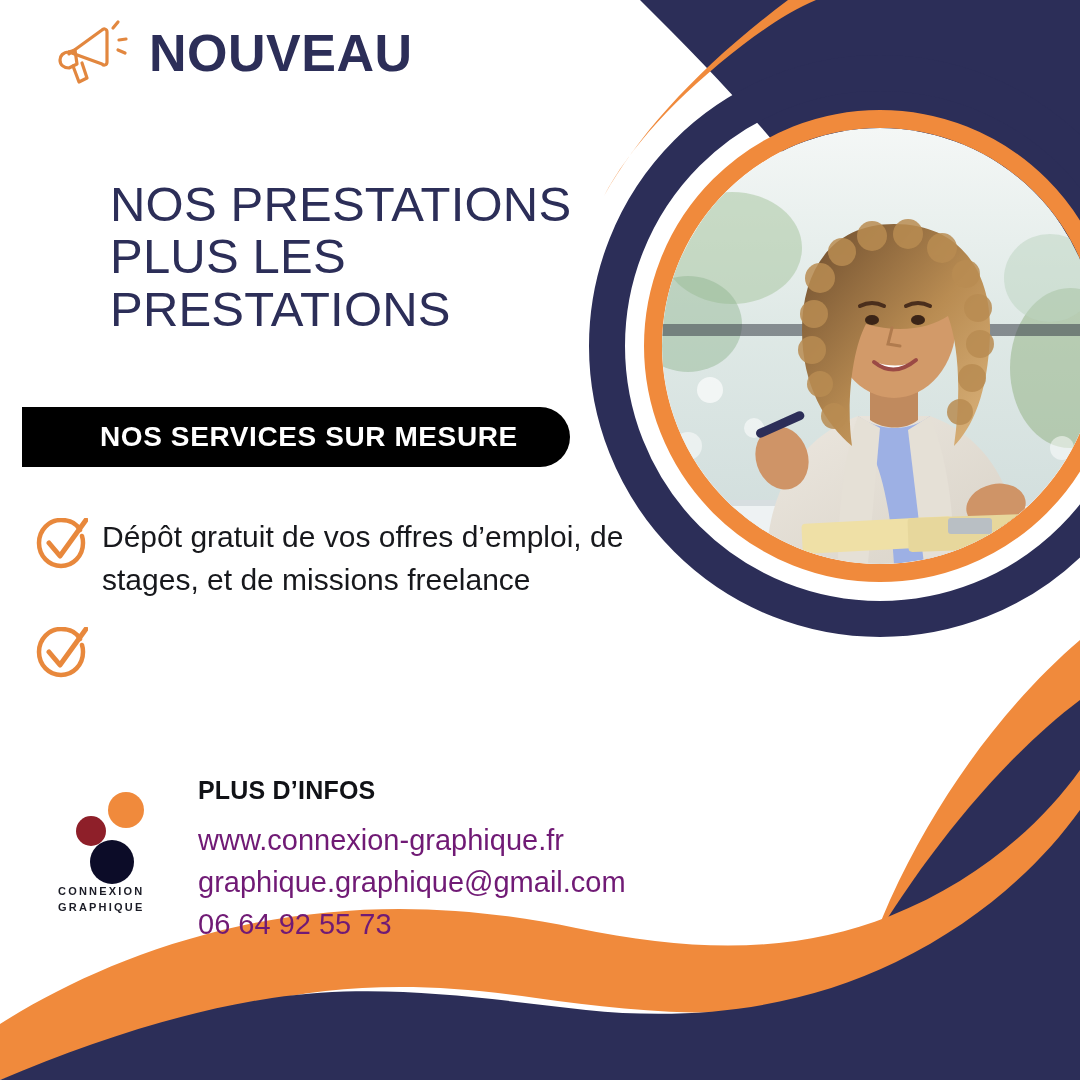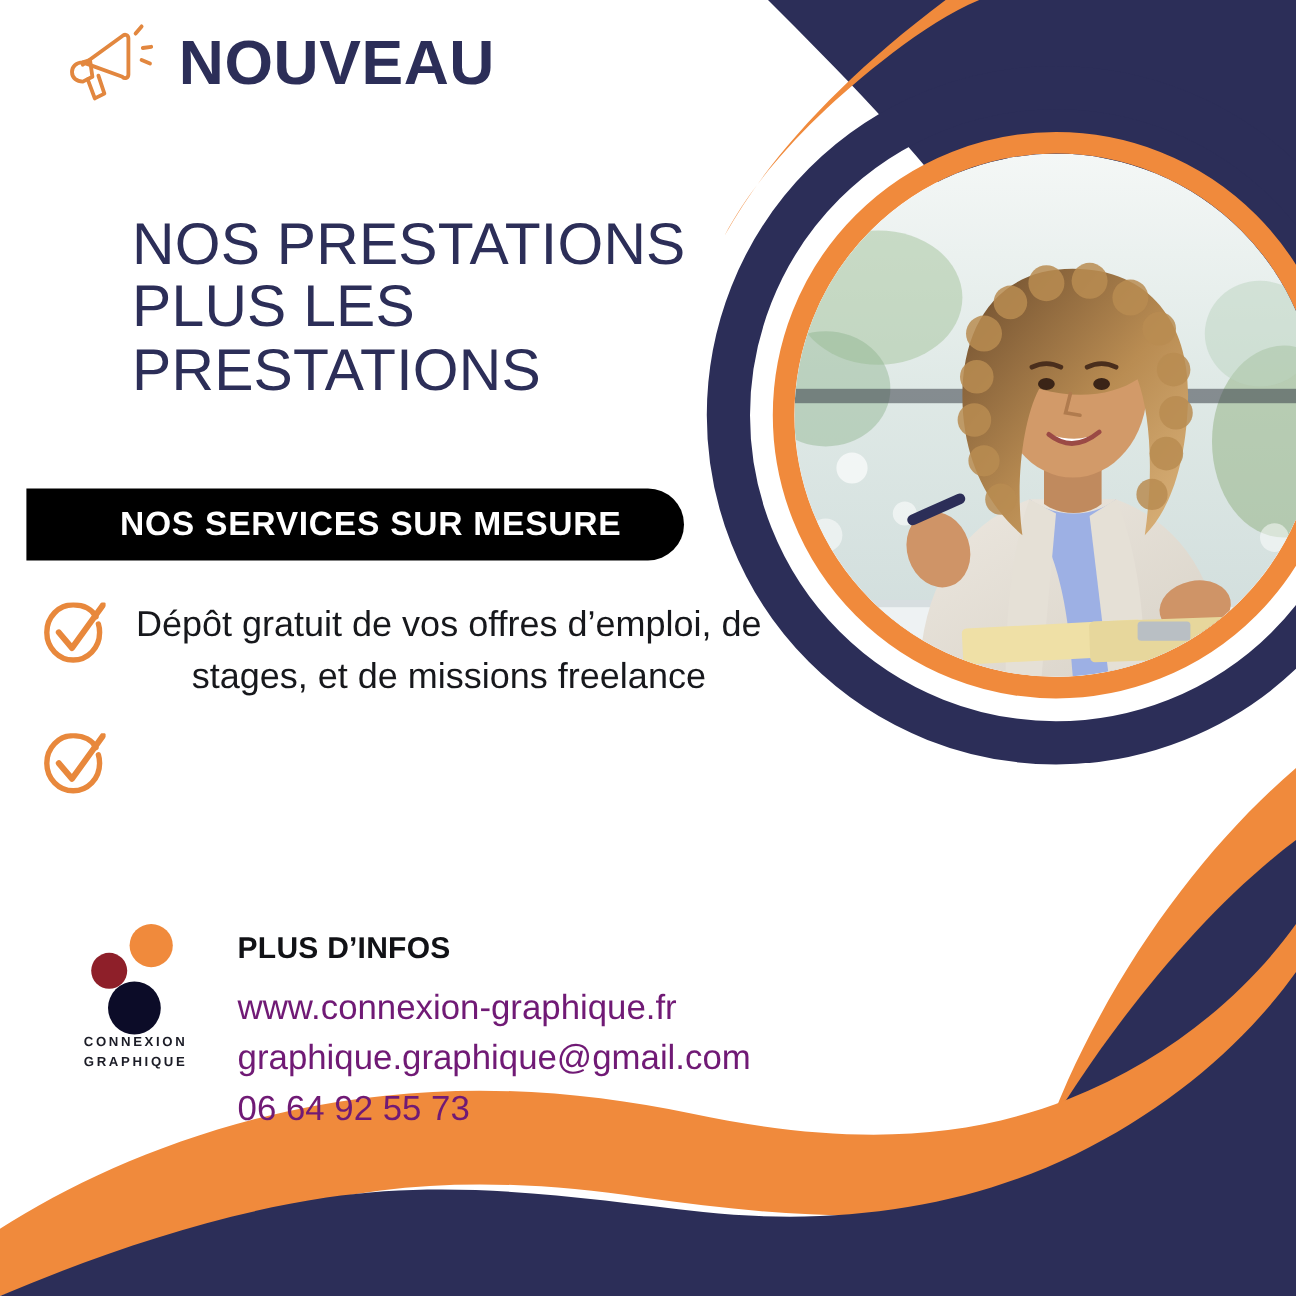--- a/index.html
+++ b/index.html
@@ -85,23 +85,22 @@
     font-weight: bold;
     letter-spacing: 0.6px;
     margin-left: 78px;
     white-space: nowrap;
   }
 
   
   .bullets {
     position: absolute;
     left: 36px;
-    top: 500px;
+    top: 516px;
     width: 610px;
-    text-align: center;
   }
   .bullet {
     display: flex;
     align-items: flex-start;
     margin-bottom: 24px;
   }
   .check-icon {
     width: 52px;
     height: 52px;
     flex: 0 0 52px;
@@ -112,23 +111,22 @@
     font-size: 30px;
     color: #17181c;
     line-height: 1.42;
     font-weight: 400;
   }
 
   
   .logo-block {
     position: absolute;
     left: 58px;
-    top: 762px;
+    top: 784px;
     width: 110px;
-    text-align: center;
   }
   .logo-marks {
     position: relative;
     width: 110px;
     height: 90px;
   }
   .logo-dot {
     position: absolute;
     border-radius: 50%;
   }

